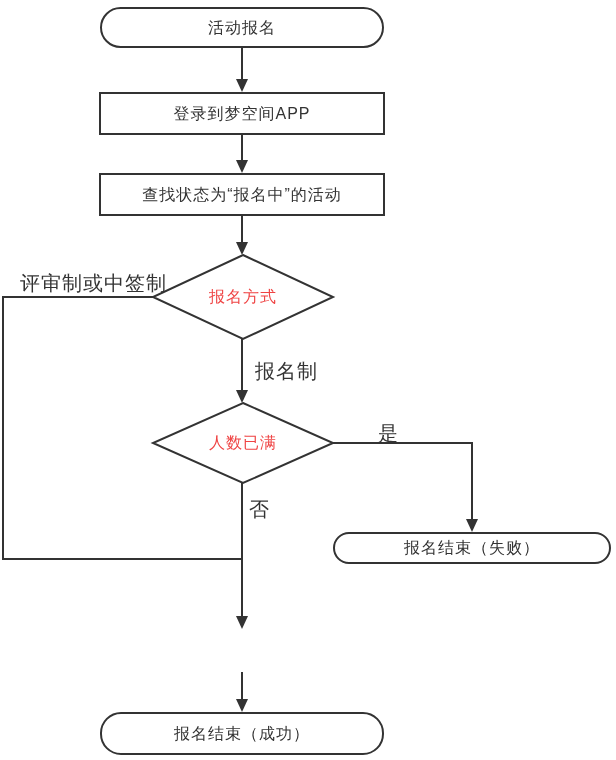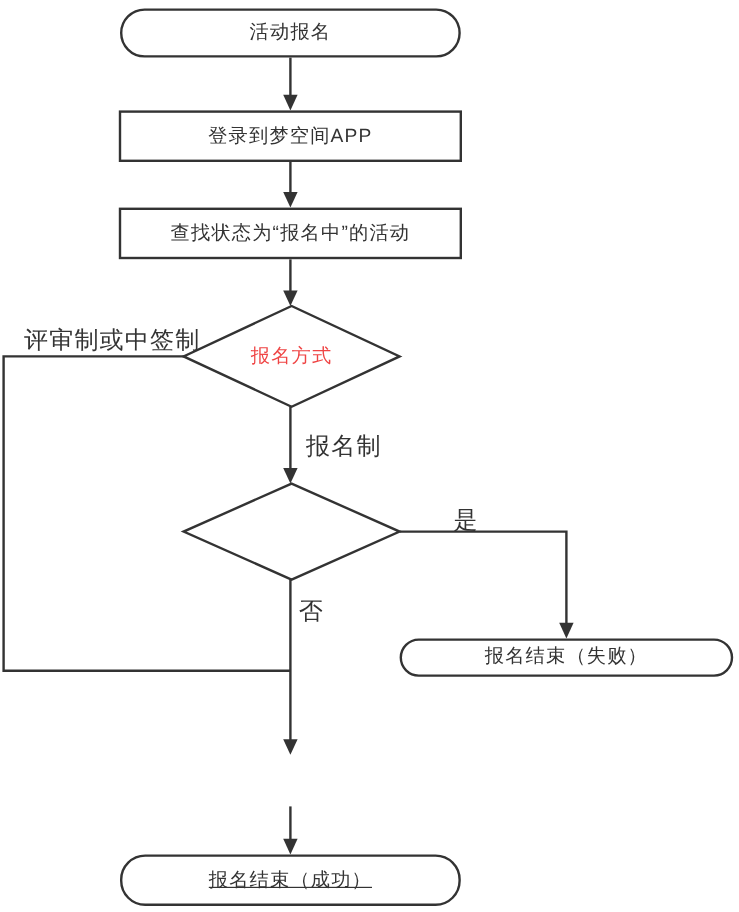--- a/index.html
+++ b/index.html
@@ -93,25 +93,26 @@
   </svg>
 
   <div class="node stadium" style="left:100px; top:7px; width:284px; height:41px;">活动报名</div>
 
   <div class="node process" style="left:99px; top:92px; width:286px; height:43px;">登录到梦空间APP</div>
 
   <div class="node process" style="left:99px; top:173px; width:286px; height:43px;">查找状态为“报名中”的活动</div>
 
   <div class="diamond-label" style="left:173px; top:287px; width:140px; height:20px;">报名方式</div>
 
+  <div class="diamond-label" style="left:173px; top:433px; width:140px; height:20px;">人数已满</div>
 
   <div class="node stadium" style="left:333px; top:532px; width:278px; height:32px;">报名结束（失败）</div>
 
 
-  <div class="node stadium" style="left:100px; top:712px; width:284px; height:43px;text-decoration:underline;">报名结束（成功）</div>
+  <div class="node stadium" style="left:100px; top:712px; width:284px; height:43px;">报名结束（成功）</div>
 
   <div class="edge-label" style="left:20px; top:270px;">评审制或中签制</div>
 
   <div class="edge-label" style="left:255px; top:358px;">报名制</div>
 
   <div class="edge-label" style="left:378px; top:420px;">是</div>
 
   <div class="edge-label" style="left:249px; top:496px;">否</div>
 
 </div>

